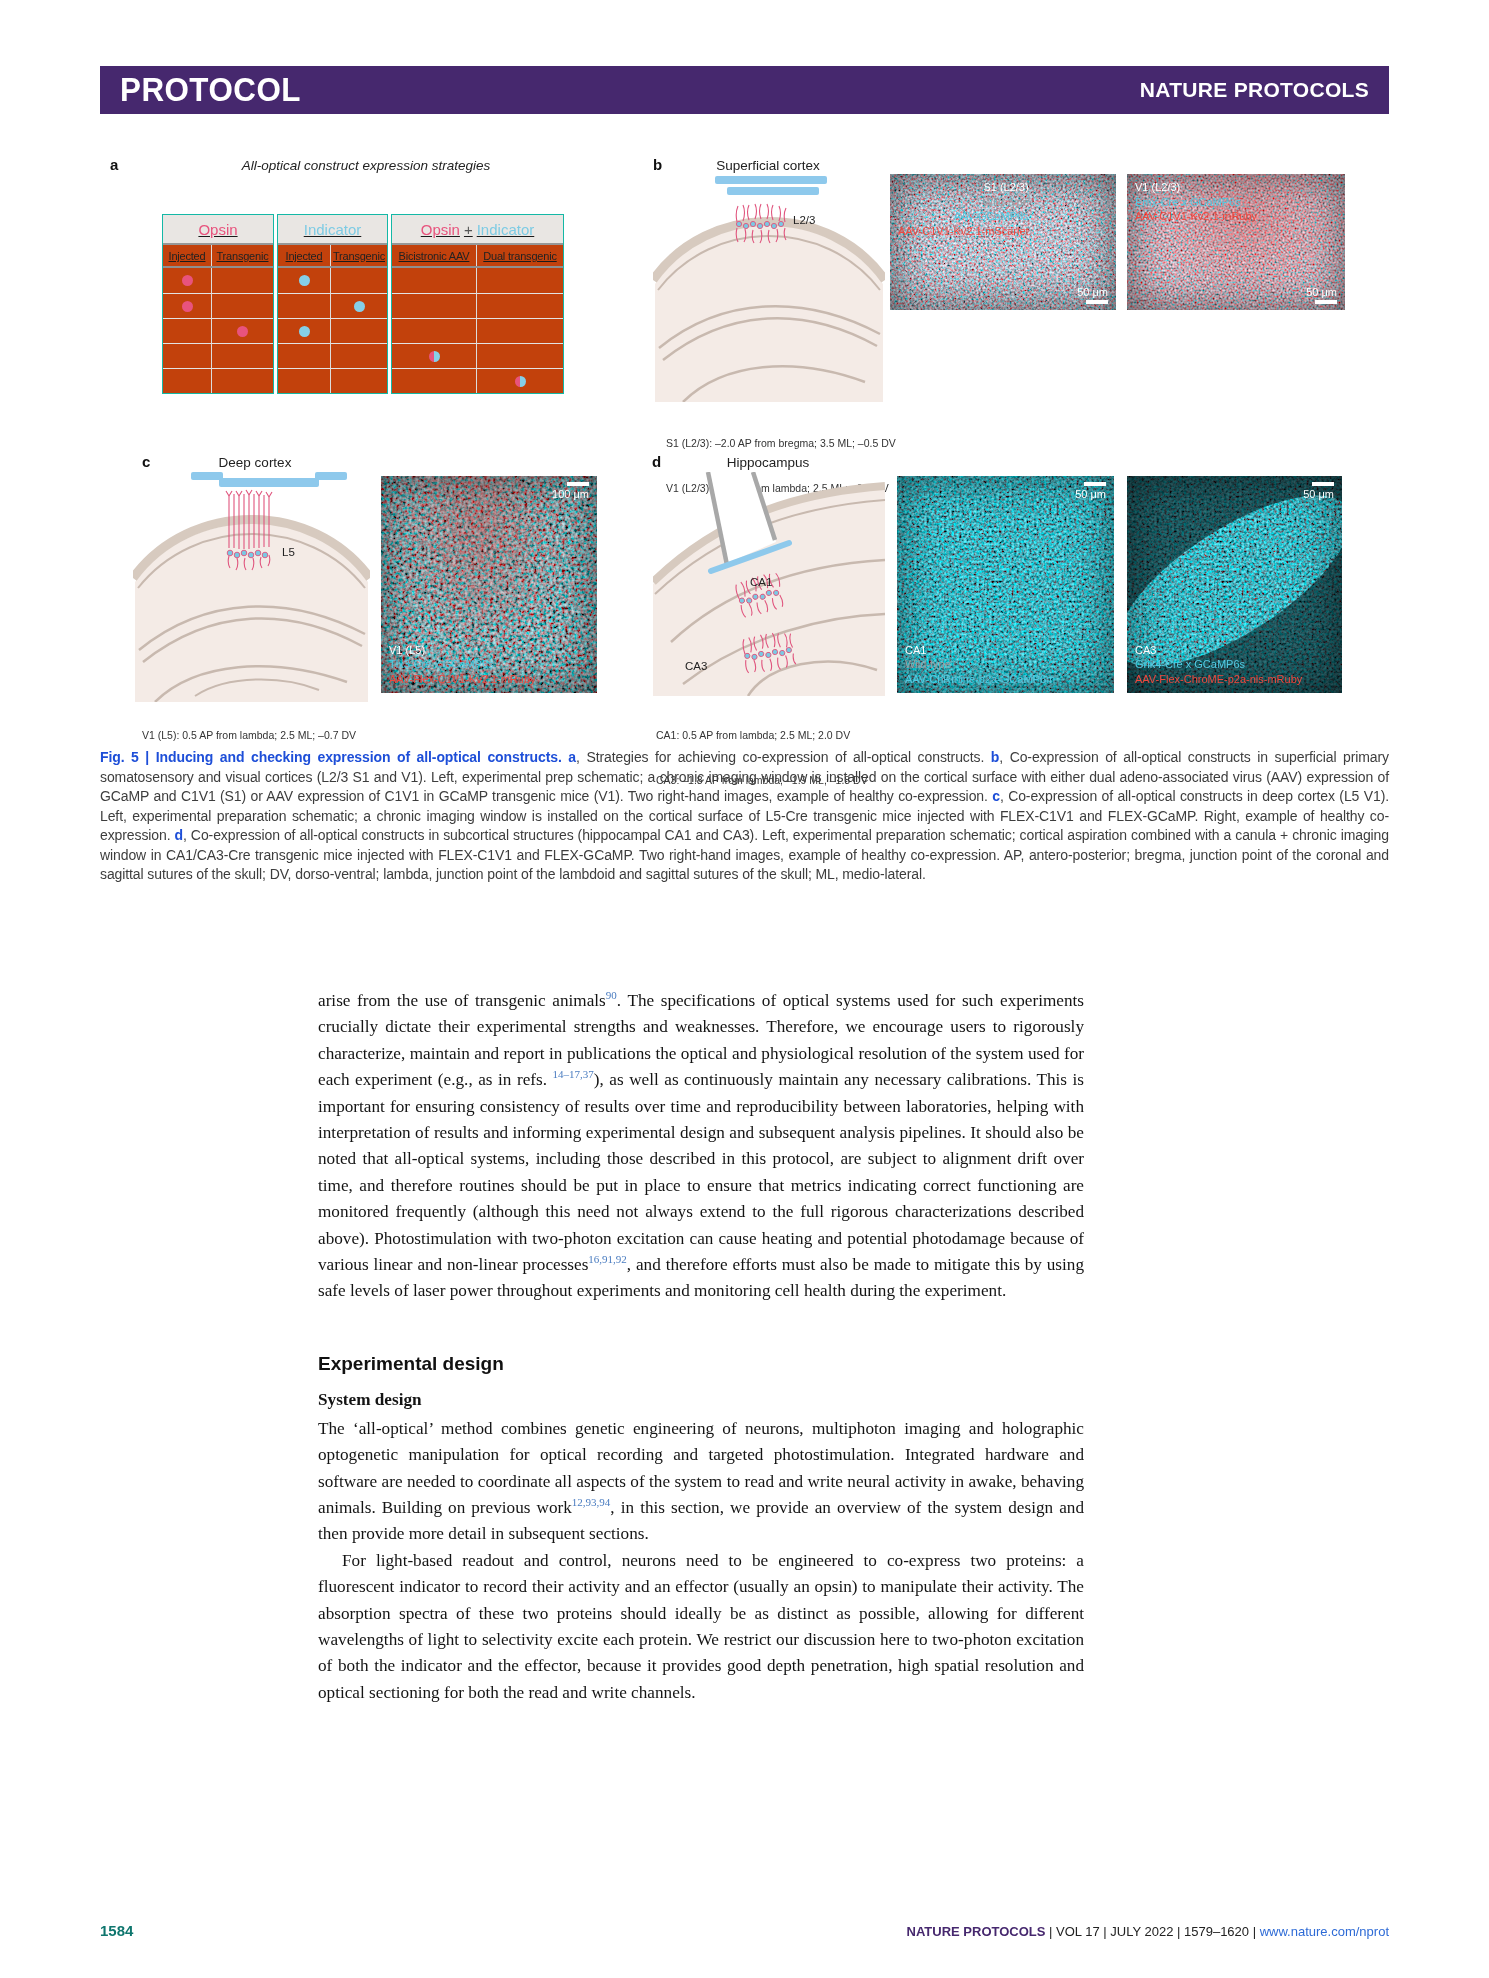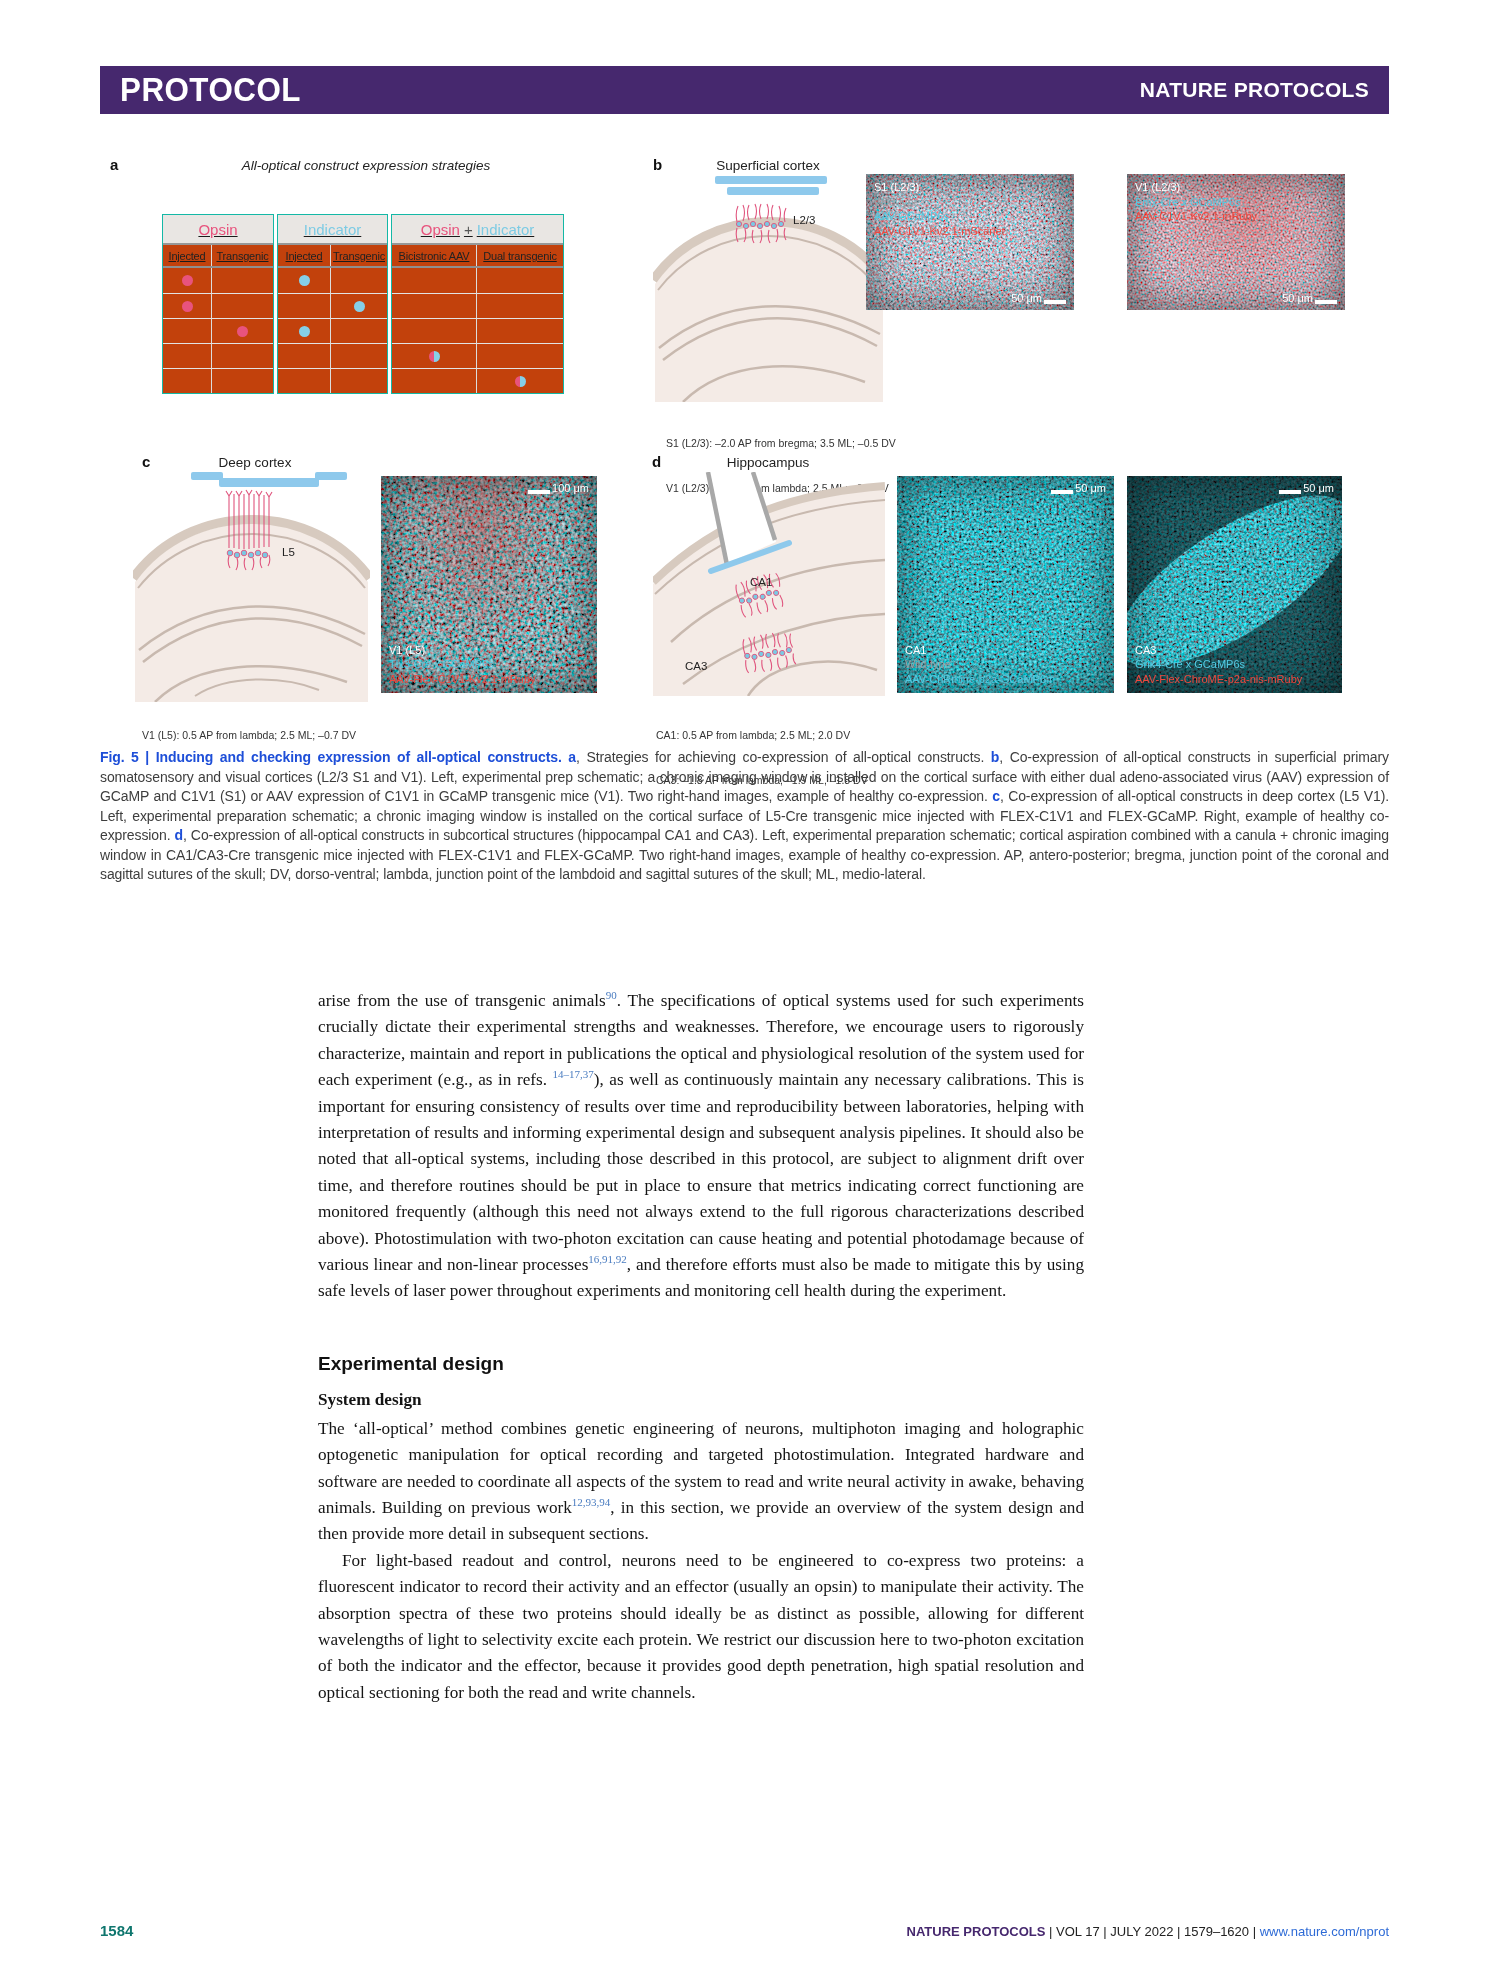--- a/index.html
+++ b/index.html
@@ -41,21 +41,21 @@
   .dot.dual{background:linear-gradient(90deg,#e8537d 50%,#85cfe8 50%);}
   .tx-pink{color:#e8537d;} .tx-cyan{color:#7dcbe4;} .tx-plus{color:#555;}
 
   
   .micro{position:absolute;background:#04090b;overflow:hidden;}
   .micro svg{position:absolute;inset:0;display:block;}
   .micro::after{content:"";position:absolute;inset:0;box-shadow:inset 0 0 45px rgba(0,0,0,.55);pointer-events:none;}
   .mlabels{position:absolute;z-index:3;font-size:11px;line-height:14.5px;}
   .mlabels.tl{top:6px;left:8px;} .mlabels.bl{bottom:7px;left:8px;}
   .lw{color:#ffffff;} .lg{color:#9aa0a4;} .lc{color:#54c9e2;} .lr{color:#ef483e;}
-  .scale{position:absolute;z-index:3;right:8px;display:flex;align-items:flex-end;gap:2px;}
+  .scale{position:absolute;z-index:3;right:8px;display:flex;flex-direction:column;align-items:flex-end;gap:2px;}
   .scale.tr{top:6px;align-items:flex-end;} .scale.br{bottom:6px;}
   .scale .txt{color:#fff;font-size:11px;}
   .scale .bar{width:22px;height:4px;background:#fff;}
   .haze-red{position:absolute;inset:0;z-index:2;background:radial-gradient(ellipse at 55% 35%,rgba(205,55,50,.30),transparent 62%);}
   .haze-red.top{background:radial-gradient(ellipse at 45% 22%,rgba(205,55,50,.33),transparent 55%);}
 
   
   .caption{position:absolute;left:100px;top:748px;width:1289px;font-size:14px;line-height:19.5px;
            color:#3d3d3d;text-align:justify;letter-spacing:-.1px;}
   .seg-b{font-weight:bold;color:#1d4ed8;}
@@ -233,21 +233,21 @@
           <circle cx="128" cy="48" r="2.6"></circle>
       </g>
     </svg>
   </div>
   <span class="ovl" style="left:693px;top:96px;">L2/3</span>
   <div class="ster" style="left:566px;top:288px;">
     <div>S1 (L2/3): –2.0 AP from bregma; 3.5 ML; –0.5 DV</div>
     <div>V1 (L2/3): 0.5 AP from lambda; 2.5 ML; –0.5 DV</div>
   </div>
 
-  <div class="micro" style="left:766px;top:56px;width:208px;height:136px;">
+  <div class="micro" style="left:790px;top:56px;width:226px;height:136px;text-align:right;">
     <svg width="100%" height="100%" preserveAspectRatio="none">
         <rect width="100%" height="100%" fill="#04090b"></rect>
         <rect width="100%" height="100%" filter="url(#fCR)"></rect>
       </svg>
     <div class="mlabels tl">
       <div class="lw">S1 (L2/3)</div>
       <div class="lg">Wild-type</div>
       <div class="lc">AAV-GCaMP6s</div>
       <div class="lr">AAV-C1V1-Kv2.1-mScarlet</div>
     </div>

